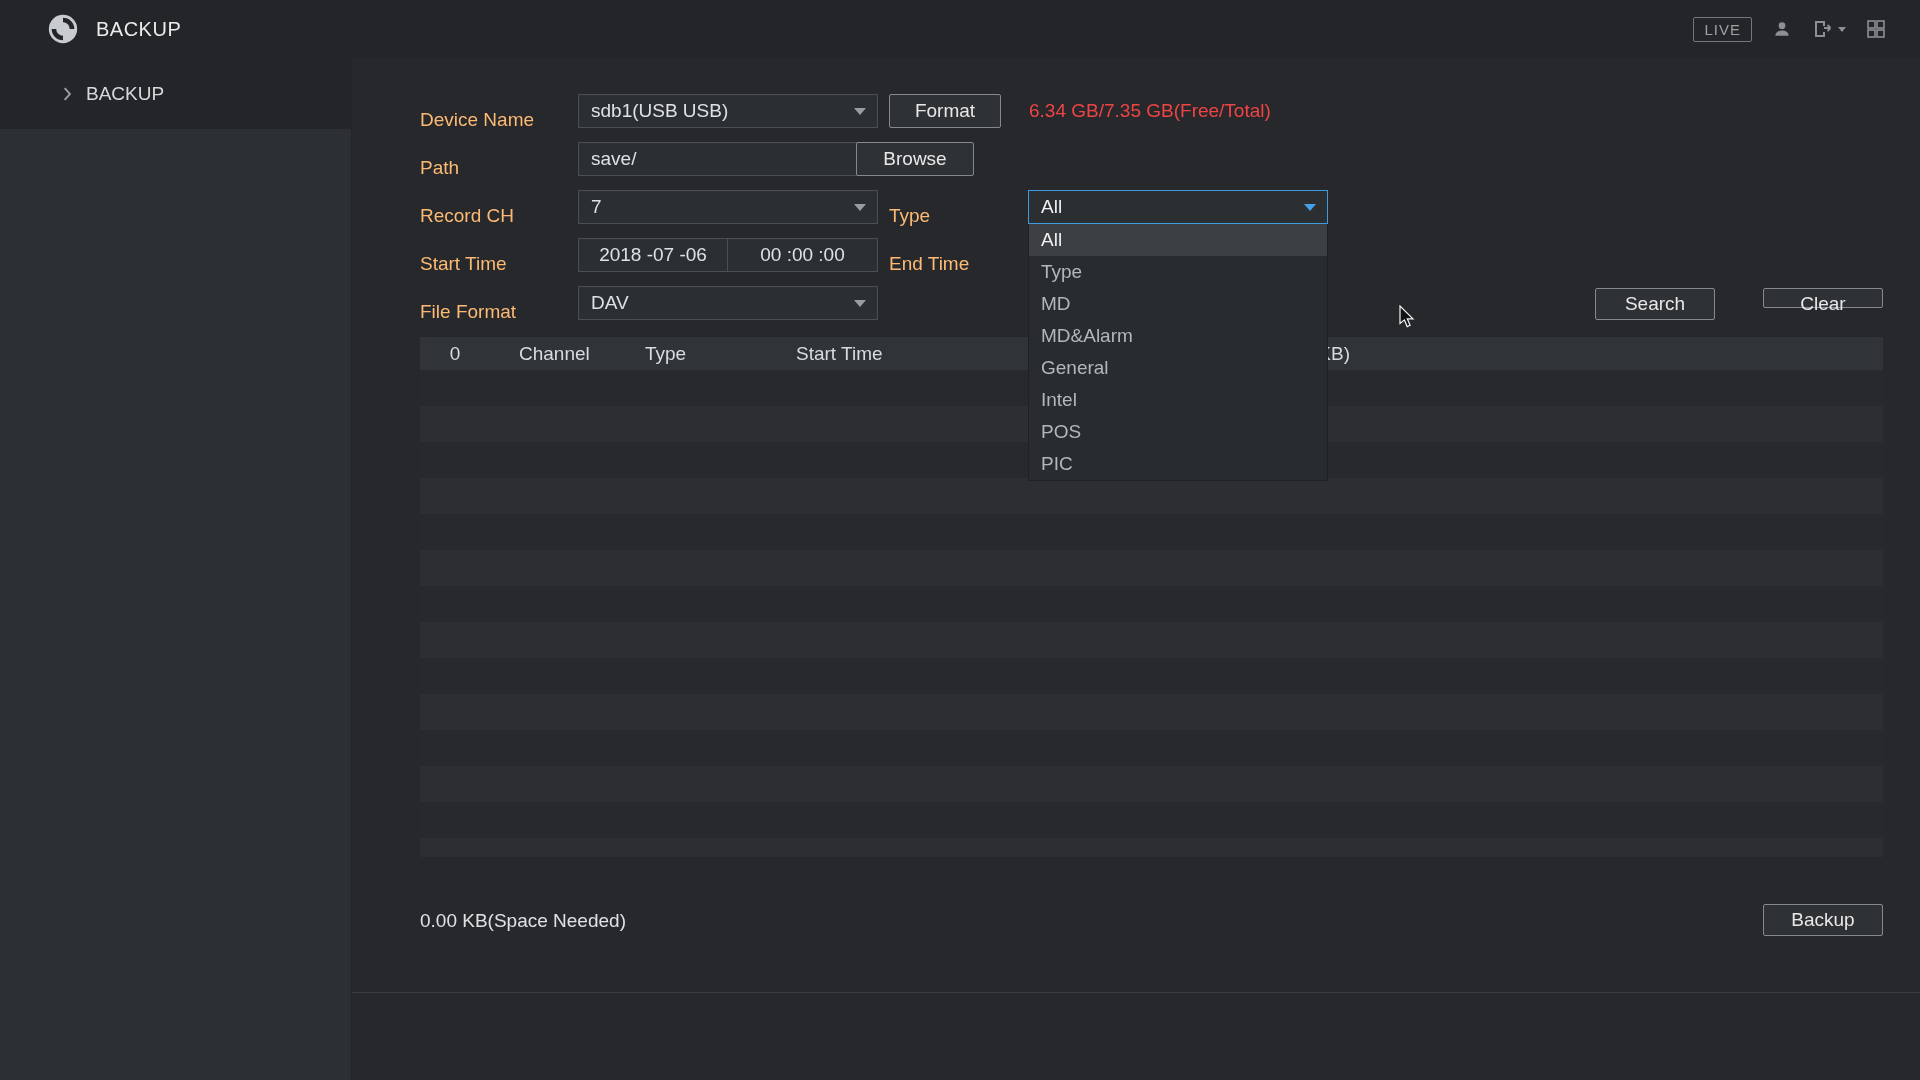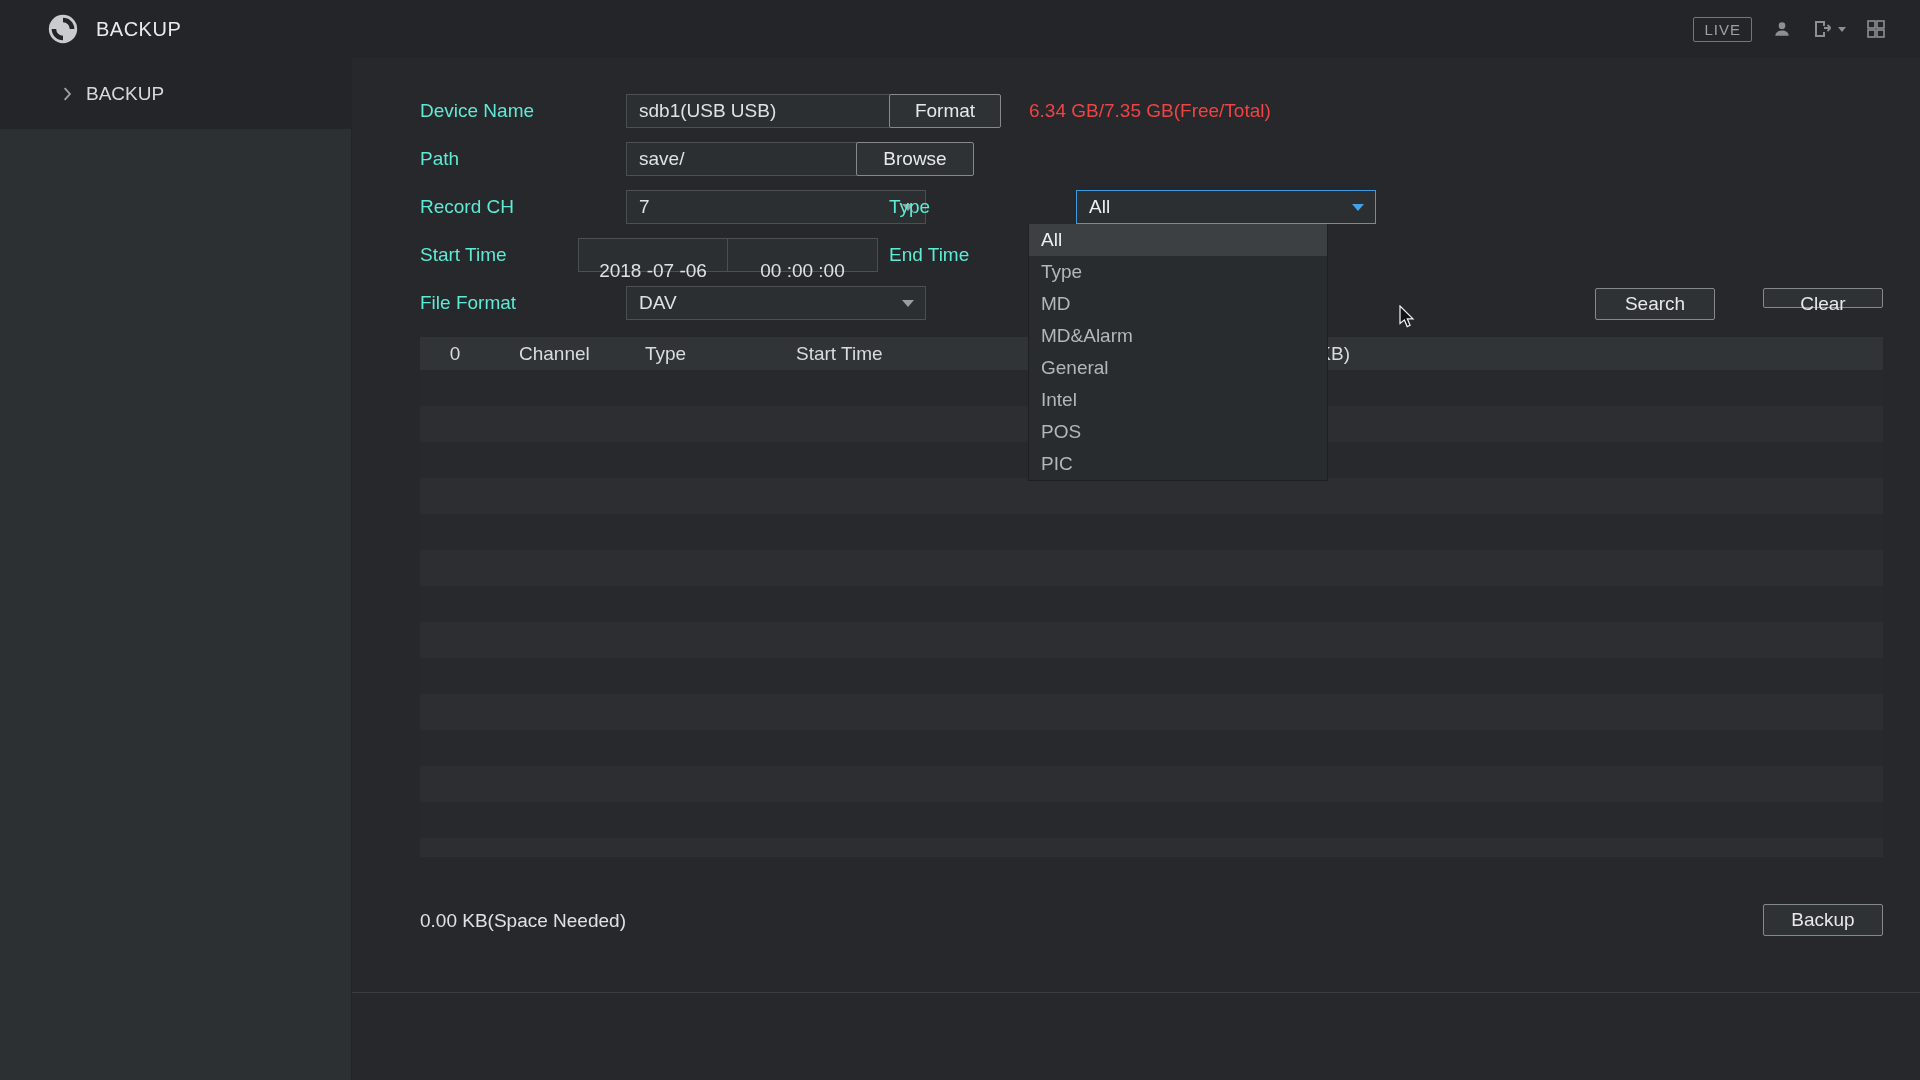--- a/index.html
+++ b/index.html
@@ -16,33 +16,33 @@
   .live { border:1px solid #73767a; color:#9da0a3; font-size:15px; letter-spacing:1px; padding:3px 10px; border-radius:2px; }
   .icon-btn { display:flex; align-items:center; gap:4px; }
   .mini-caret { width:0; height:0; border-left:4px solid transparent; border-right:4px solid transparent; border-top:5px solid #8d9093; }
 
   
   .sidebar { position:absolute; left:0; top:58px; width:352px; height:1022px; background:#2d3033; border-right:1px solid #222427; }
   .side-item { height:71px; display:flex; align-items:center; gap:14px; padding-left:62px; font-size:19px; color:#d7dadc; cursor:default; }
   .side-item.selected { background:#232528; }
 
   
-  .label { position:absolute; font-size:19px; color:#5eead4; height:34px; line-height:34px; white-space:nowrap; }
-  .field { position:absolute; height:34px; background:#2c2f32; border:1px solid #4b4e52; font-size:19px; color:#dfe2e4; line-height:32px; padding-left:12px; white-space:nowrap;margin-left:48px; }
+  .label { position:absolute; font-size:19px; color:#fdba74; height:34px; line-height:34px; white-space:nowrap;margin-top:9px; }
+  .field { position:absolute; height:34px; background:#2c2f32; border:1px solid #4b4e52; font-size:19px; color:#dfe2e4; line-height:32px; padding-left:12px; white-space:nowrap; }
   .select { padding-right:30px; }
   .caret { position:absolute; right:11px; top:13px; width:0; height:0; border-left:6px solid transparent; border-right:6px solid transparent; border-top:7px solid #9a9da0; }
   .caret.blue { border-top-color:#44a0e8; }
   .btn { position:absolute; height:34px; background:#2f3235; border:1px solid #85898d; color:#e6e8ea; font-size:19px; text-align:center; line-height:32px; border-radius:2px; cursor:default; }
   .static-text { position:absolute; font-size:19px; color:#ef4444; height:34px; line-height:34px; white-space:nowrap; }
 
   input.field { outline:none; }
 
   
   .dt-box { position:absolute; left:578px; top:238px; width:300px; height:34px; background:#2c2f32; border:1px solid #4b4e52; }
-  .dt-part { position:absolute; top:16px; height:32px; line-height:32px; font-size:19px; color:#dfe2e4; text-align:center; }
+  .dt-part { position:absolute; top:0; height:32px; line-height:32px; font-size:19px; color:#dfe2e4; text-align:center; }
   .dt-date { left:0; width:148px; }
   .dt-time { left:149px; right:0; }
   .dt-sep { position:absolute; left:148px; top:0; width:1px; height:32px; background:#4b4e52; }
 
   
   .type-select { left:1028px; top:190px; width:300px; border:1px solid #3f9be0; color:#eef0f2; z-index:21; }
   .dropdown { position:absolute; left:1028px; top:224px; width:300px; background:#292c2f; border:1px solid #1e2022; border-top:none; z-index:20; }
   .dd-item { height:32px; line-height:32px; padding-left:12px; font-size:19px; color:#b4b7ba; cursor:default; }
   .dd-item.selected { background:#3d4043; color:#eef0f2; }
 

